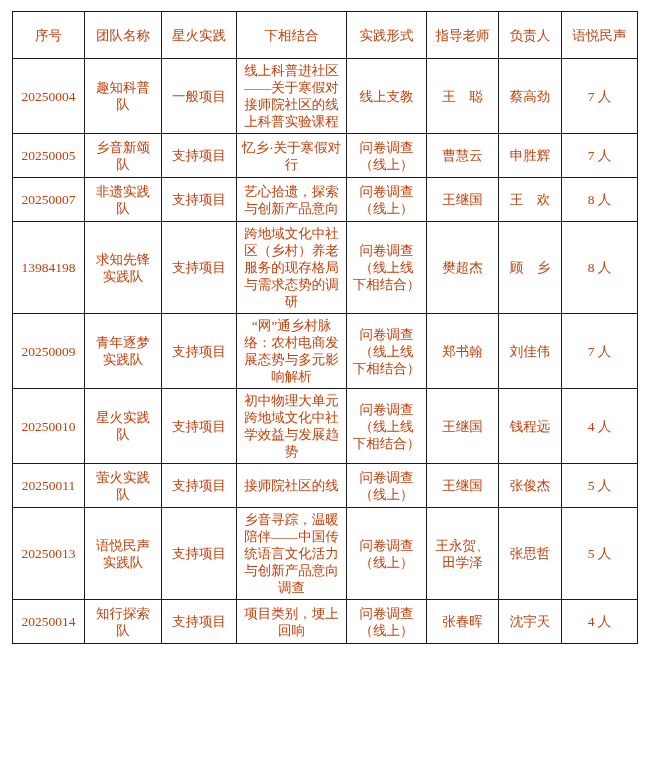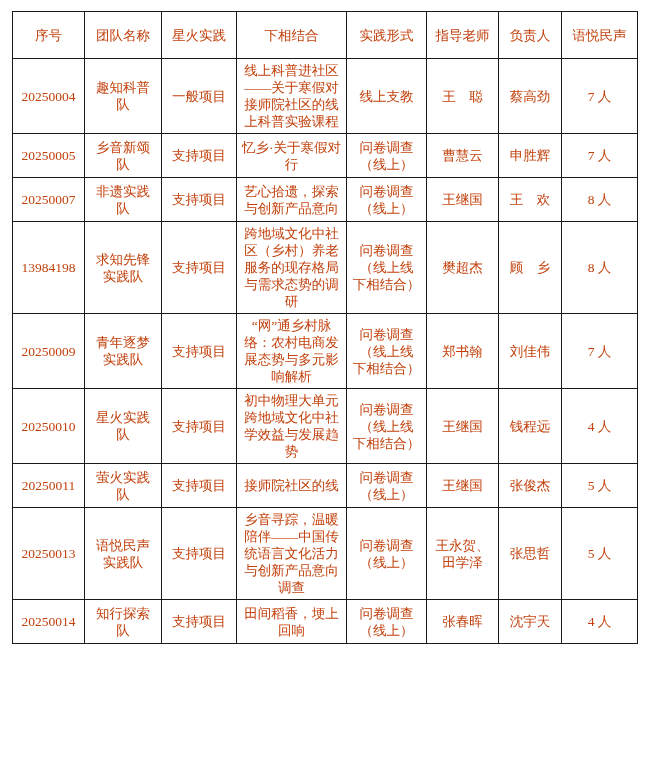--- a/index.html
+++ b/index.html
@@ -191,21 +191,21 @@
           <td>王永贺、
 田学泽</td>
           <td>张思哲</td>
           <td>5 人</td>
         </tr>
         <tr>
           <td>20250014</td>
           <td>知行探索
 队</td>
           <td>支持项目</td>
-          <td>田间稻香，埂上
+          <td>项目类别，埂上
 回响</td>
           <td>问卷调查
 （线上）</td>
           <td>张春晖</td>
           <td>沈宇天</td>
           <td>4 人</td>
         </tr>
       </tbody>
   </table>
 </div>

